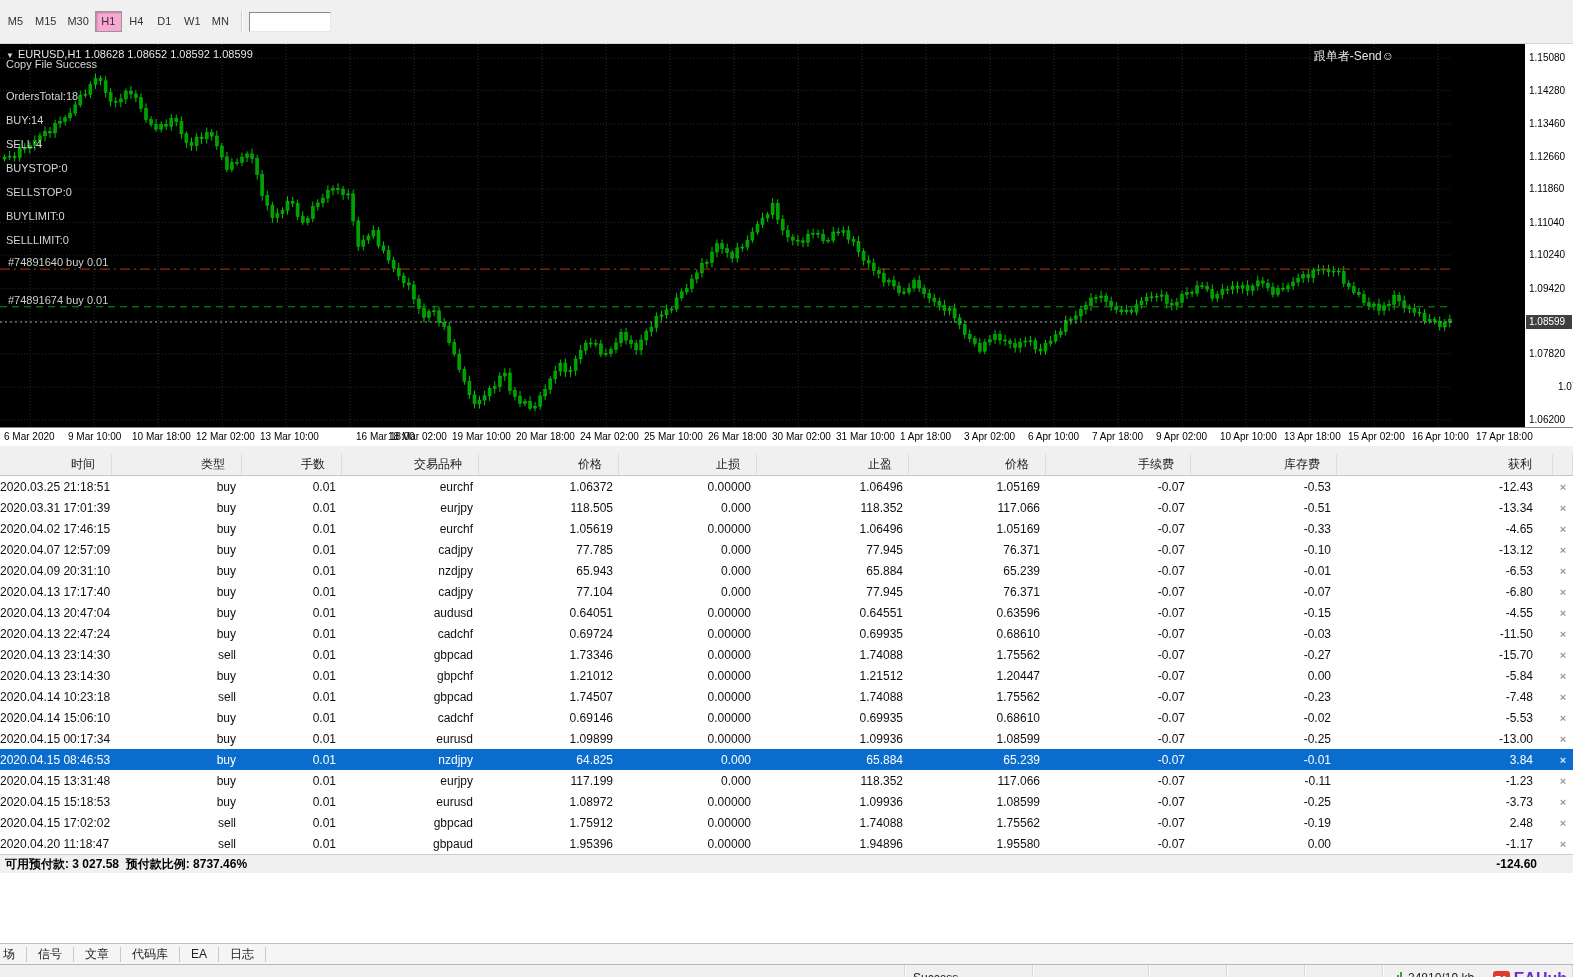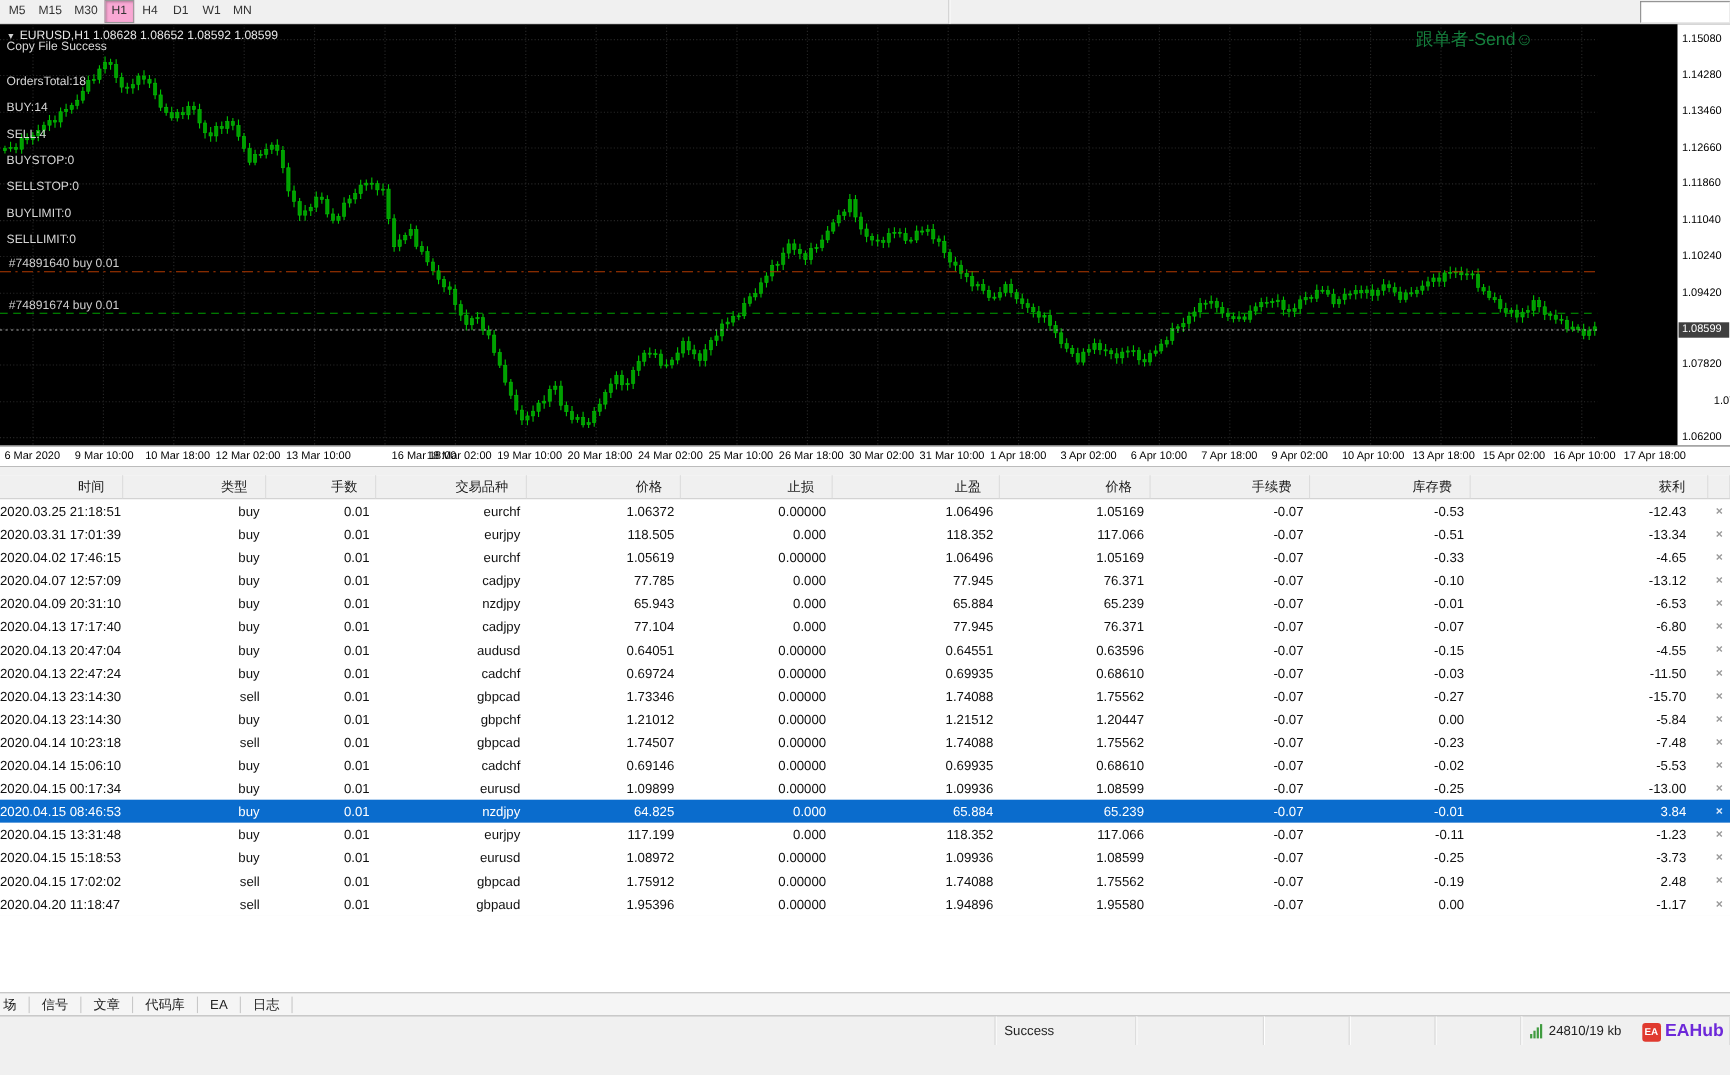--- a/index.html
+++ b/index.html
@@ -4,39 +4,39 @@
 <style>
   * { box-sizing: border-box; }
   html,body { margin:0; padding:0; }
   body {
     width:1573px; height:977px; overflow:hidden;
     background:#f0f0f0;
     font-family:"Liberation Sans", sans-serif;
     -webkit-font-smoothing:antialiased;
   }
   
-  .toolbar { height:22px; display:flex; align-items:center; background:#f0f0f0;
-             border-bottom:1px solid #d4d4d4; padding-left:2px;justify-content:space-between; }
+  .toolbar { height:44px; display:flex; align-items:center; background:#f0f0f0;
+             border-bottom:1px solid #d4d4d4; padding-left:2px; }
   .tfbtn { min-width:27px; height:21px; line-height:19px; text-align:center;
            font-size:11px; color:#333; margin-right:1px; border:1px solid transparent;
            cursor:pointer; padding:0 4px; }
   .tfbtn.active { background:#f9a8d4; border:1px solid #979797;
                   box-shadow:inset 1px 1px 2px rgba(0,0,0,.25); }
   .tb-sep { width:2px; height:22px; border-left:1px solid #cfcfcf; border-right:1px solid #fff; margin:0 6px; }
   .tb-field { width:82px; height:20px; background:#fff;
               border:1px solid #8a8a8a; border-bottom-color:#e8e8e8; border-right-color:#e8e8e8; }
   
   .chart-wrap { position:relative; height:402px; background:#000; margin-bottom:8px; }
   .plot { position:absolute; left:0; top:0; width:1452px; height:383px; overflow:hidden; }
   .overlay { position:absolute; left:0; top:0; width:100%; height:100%; pointer-events:none; }
   .chart-title-row { position:absolute; left:6px; top:4px; color:#e6e6e6; font-size:11px; white-space:nowrap; }
   .ddicon { color:#cfcfcf; font-size:8px; margin-right:4px; }
   .ovline { position:absolute; left:6px; color:#d6d6d6; font-size:11px; white-space:nowrap; }
   .olabel { position:absolute; left:8px; color:#cfcfcf; font-size:11px; white-space:nowrap; }
-  .watermark { position:absolute; right:58px; top:4px; color:#15803d; font-size:16px; }
+  .watermark { position:absolute; right:58px; top:4px; color:#e5e5e5; font-size:12px; }
   .pricescale { position:absolute; right:0; top:0; width:48px; height:383px; background:#fff;
                 font-size:10px; color:#000; }
   .ptick { position:absolute; left:4px; white-space:nowrap; }
   .pbox  { position:absolute; left:1px; right:1px; height:14px; line-height:14px; background:#3f3f3f;
            color:#fff; padding-left:3px; white-space:nowrap; }
   .timeaxis { position:absolute; left:0; top:383px; width:100%; height:19px; background:#fff;
               border-top:1px solid #8c8c8c; font-size:10px; color:#000; }
   .ttick { position:absolute; top:3px; white-space:nowrap; }
   
   .trades { background:#fff; }
@@ -1066,20 +1066,24 @@
         <div class="cell c4">1.95396</div>
         <div class="cell c5">0.00000</div>
         <div class="cell c6">1.94896</div>
         <div class="cell c7">1.95580</div>
         <div class="cell c8">-0.07</div>
         <div class="cell c9">0.00</div>
         <div class="cell c10">-1.17</div>
         <div class="cell c11 closex">×</div>
       </div>
     </div>
+  <div class="tsummary">
+    <span class="left">可用预付款: 3 027.58  预付款比例: 8737.46%</span>
+    <span class="right">-124.60</span>
+  </div>
 </div>
 
 <div class="gap"></div>
 
 <div class="tabbar" id="tabbar">
     <div class="tab">场</div>
     <div class="tab">信号</div>
     <div class="tab">文章</div>
     <div class="tab">代码库</div>
     <div class="tab">EA</div>

